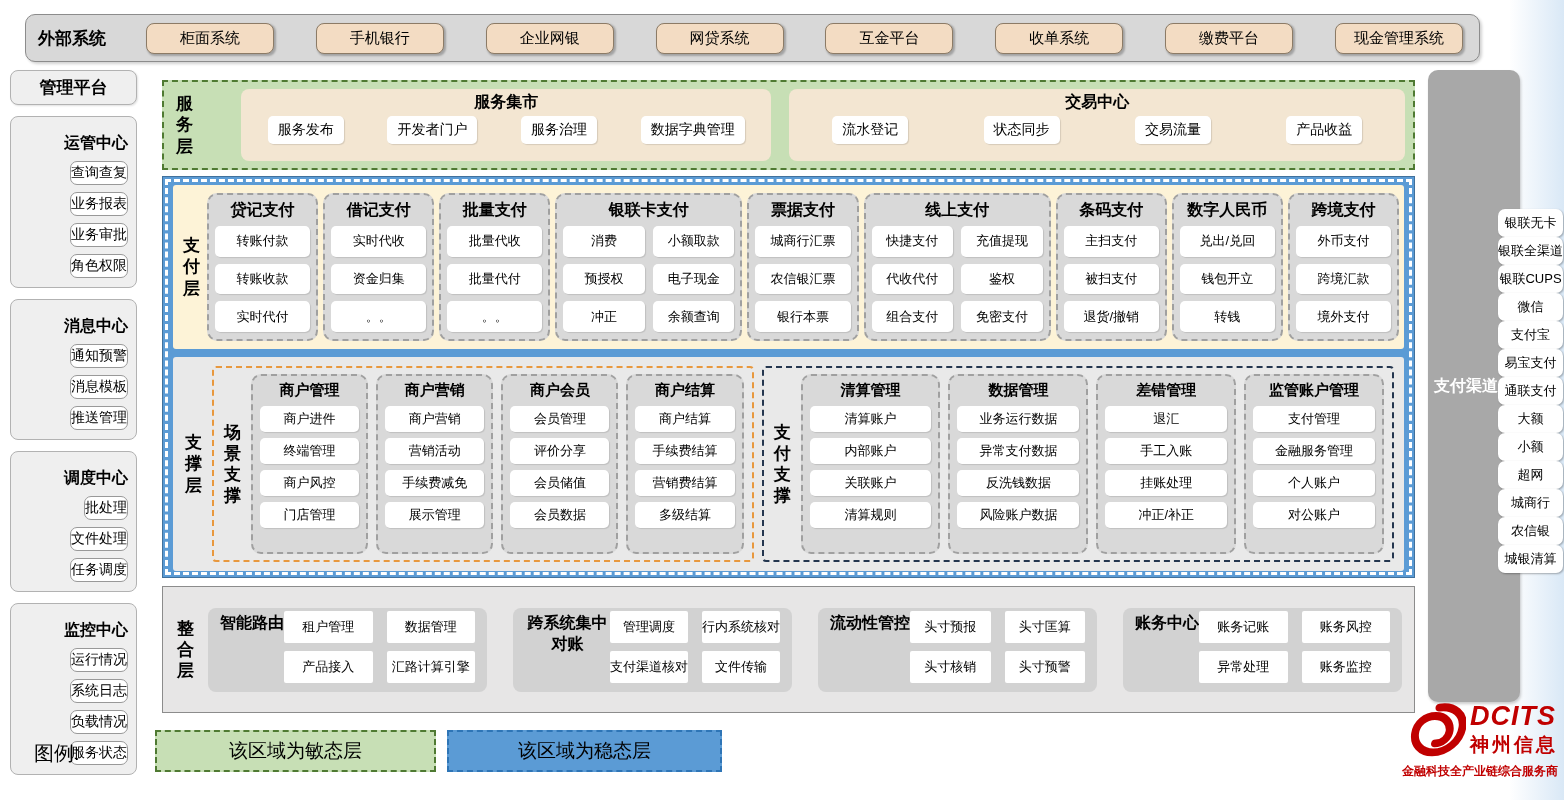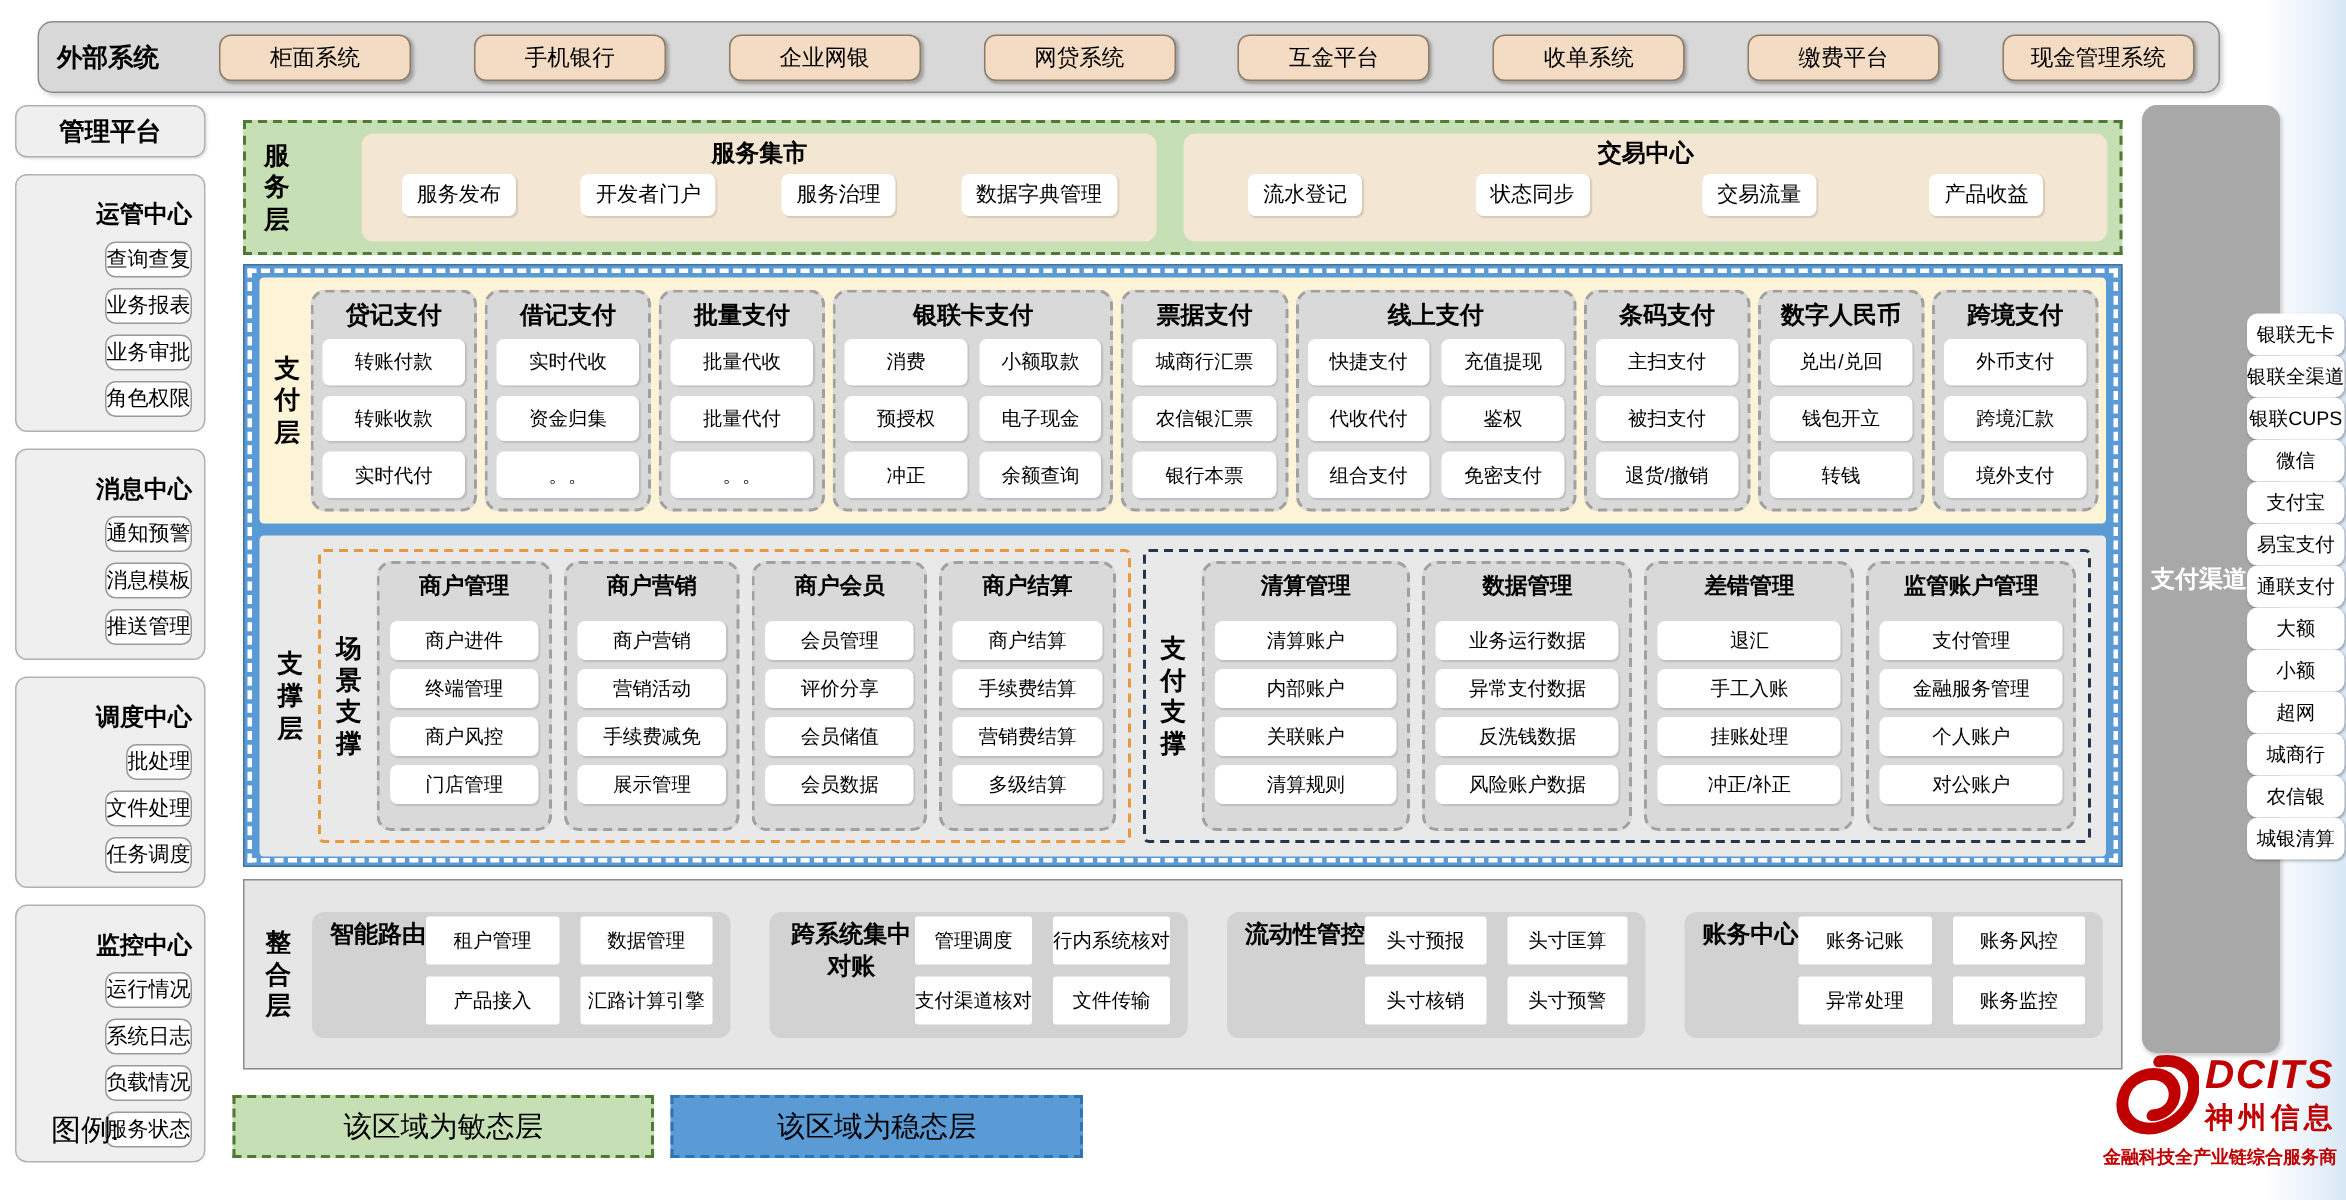--- a/index.html
+++ b/index.html
@@ -67,21 +67,21 @@
   
   .support-inner { margin-top:8px; height:214px; background:#e9e9e9; border-radius:3px;
                    display:flex; align-items:center; gap:8px; padding:0 10px; position:relative; z-index:1; }
   .scene-box { flex:46; height:196px; border:2px dashed #e8983e; border-radius:4px;
                display:flex; align-items:center; gap:8px; padding:0 8px; min-width:0; }
   .paysup-box { flex:54; height:196px; border:2px dashed #24364f; border-radius:4px;
                 display:flex; align-items:center; gap:8px; padding:0 8px; min-width:0; }
   .sup-col { flex:1; background:#d9d9d9; border:2px dashed #a0a0a0; border-radius:10px; height:180px;
              padding:5px 7px 9px; display:flex; flex-direction:column; min-width:0; }
   .sup-col-title { text-align:center; font-weight:bold; font-size:15px; white-space:nowrap; }
-  .sup-items { flex:1; display:flex; flex-direction:column; justify-content:center; margin-top:6px; gap:6px; }
+  .sup-items { flex:1; display:flex; flex-direction:column; justify-content:flex-start; margin-top:6px; gap:6px; }
   .sup-btn { background:#fff; border-radius:5px; text-align:center; font-size:13px; padding:4px 2px;
              white-space:nowrap; box-shadow:1px 1px 1px rgba(0,0,0,.12); }
 
   
   .integration-layer { margin-top:8px; height:127px; background:#e7e6e6; border:1px solid #8c8c8c;
                        display:flex; align-items:center; gap:12px; padding:0 12px; }
   .int-groups { flex:1; display:flex; gap:26px; }
   .int-group { flex:1; background:#d2d2d2; border-radius:8px; height:84px; padding:3px 12px 9px;
                display:flex; flex-direction:row; }
   .int-title { text-align:center; font-weight:bold; font-size:16px; padding:2px 0 4px; }

